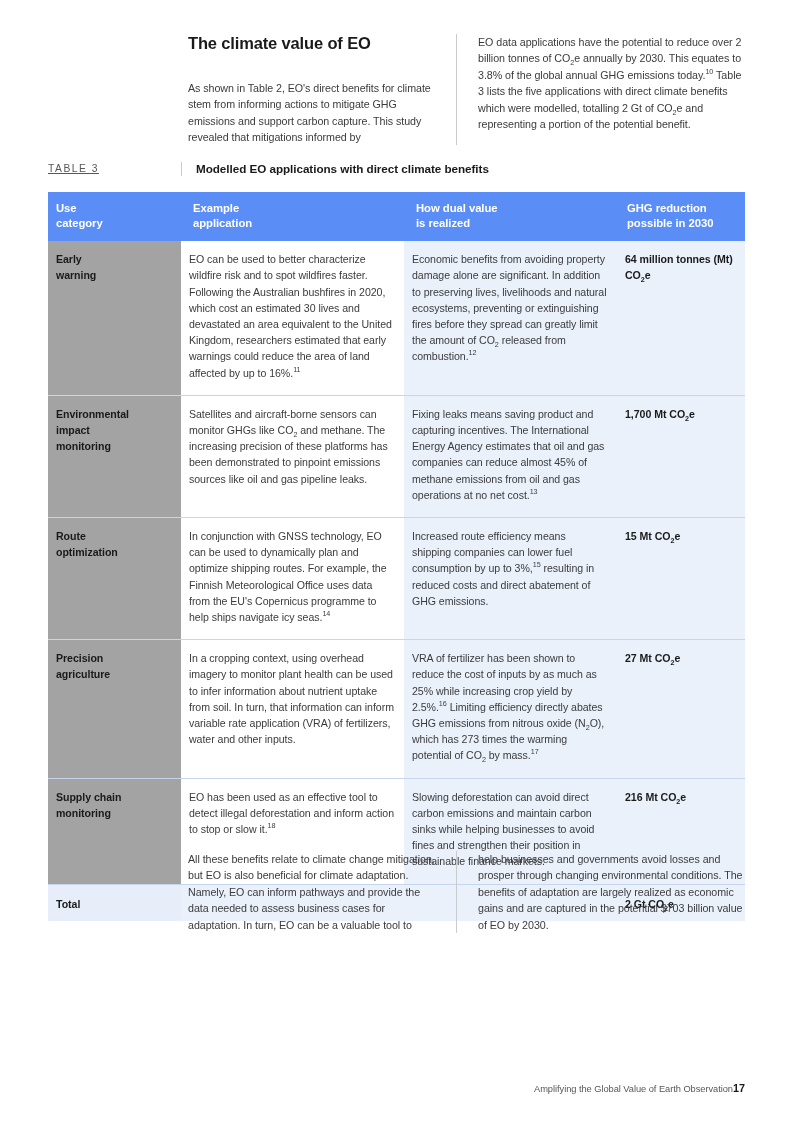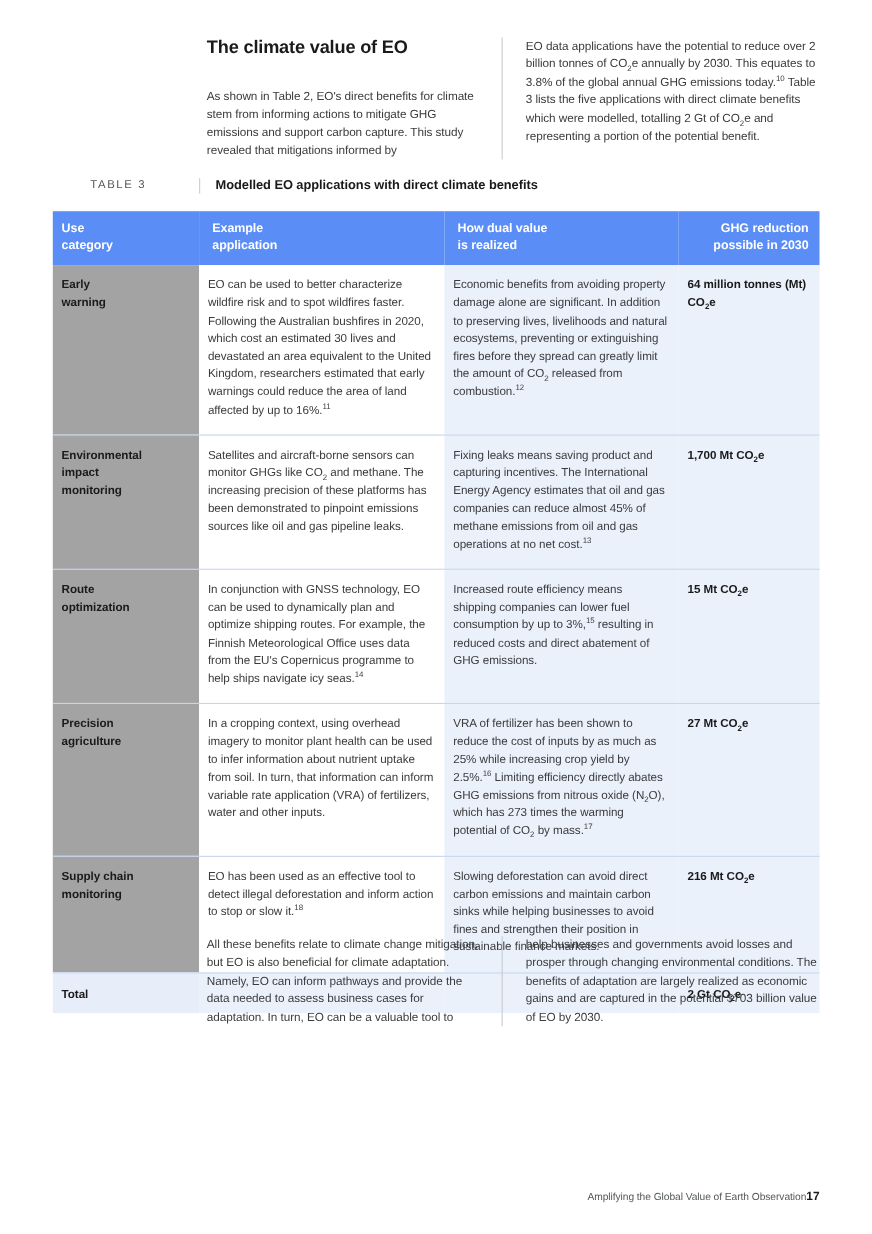--- a/index.html
+++ b/index.html
@@ -57,26 +57,27 @@
     position: absolute;
     left: 48px;
     top: 162px;
     width: 697px;
     height: 28px;
     display: flex;
     align-items: flex-start;
   }
   .caption-label {
     width: 133px;
-    text-align: center;
+    text-align: left;
     padding-right: 14px;
     font-size: 10.3px;
     letter-spacing: 1.5px;
     color: #54585a;
     line-height: 14px;
+    text-decoration: underline;
   }
   .caption-text {
     flex: 1;
     padding-left: 14px;
     border-left: 1px solid #c9ccce;
     font-size: 11.7px;
     font-weight: bold;
     color: #1a1a1a;
     line-height: 14px;
     letter-spacing: -0.05px;
@@ -102,21 +103,21 @@
     font-size: 11.3px;
     font-weight: bold;
     text-align: left;
     vertical-align: top;
     padding: 9px 10px 11px 8px;
     line-height: 14.6px;
     letter-spacing: -0.05px;
   }
   .eo-table th.c2h { padding-left: 12px; }
   .eo-table th.c3h { padding-left: 12px; }
-  .eo-table th.c4h { padding-left: 10px; text-align: right; }
+  .eo-table th.c4h { padding-left: 10px; }
 
   .eo-table td {
     vertical-align: top;
     font-size: 10.6px;
     line-height: 16.2px;
     padding: 10px 10px 14px 8px;
     border-bottom: 1px solid #c7d6ef;
     letter-spacing: -0.05px;
   }
   .cat-cell {

